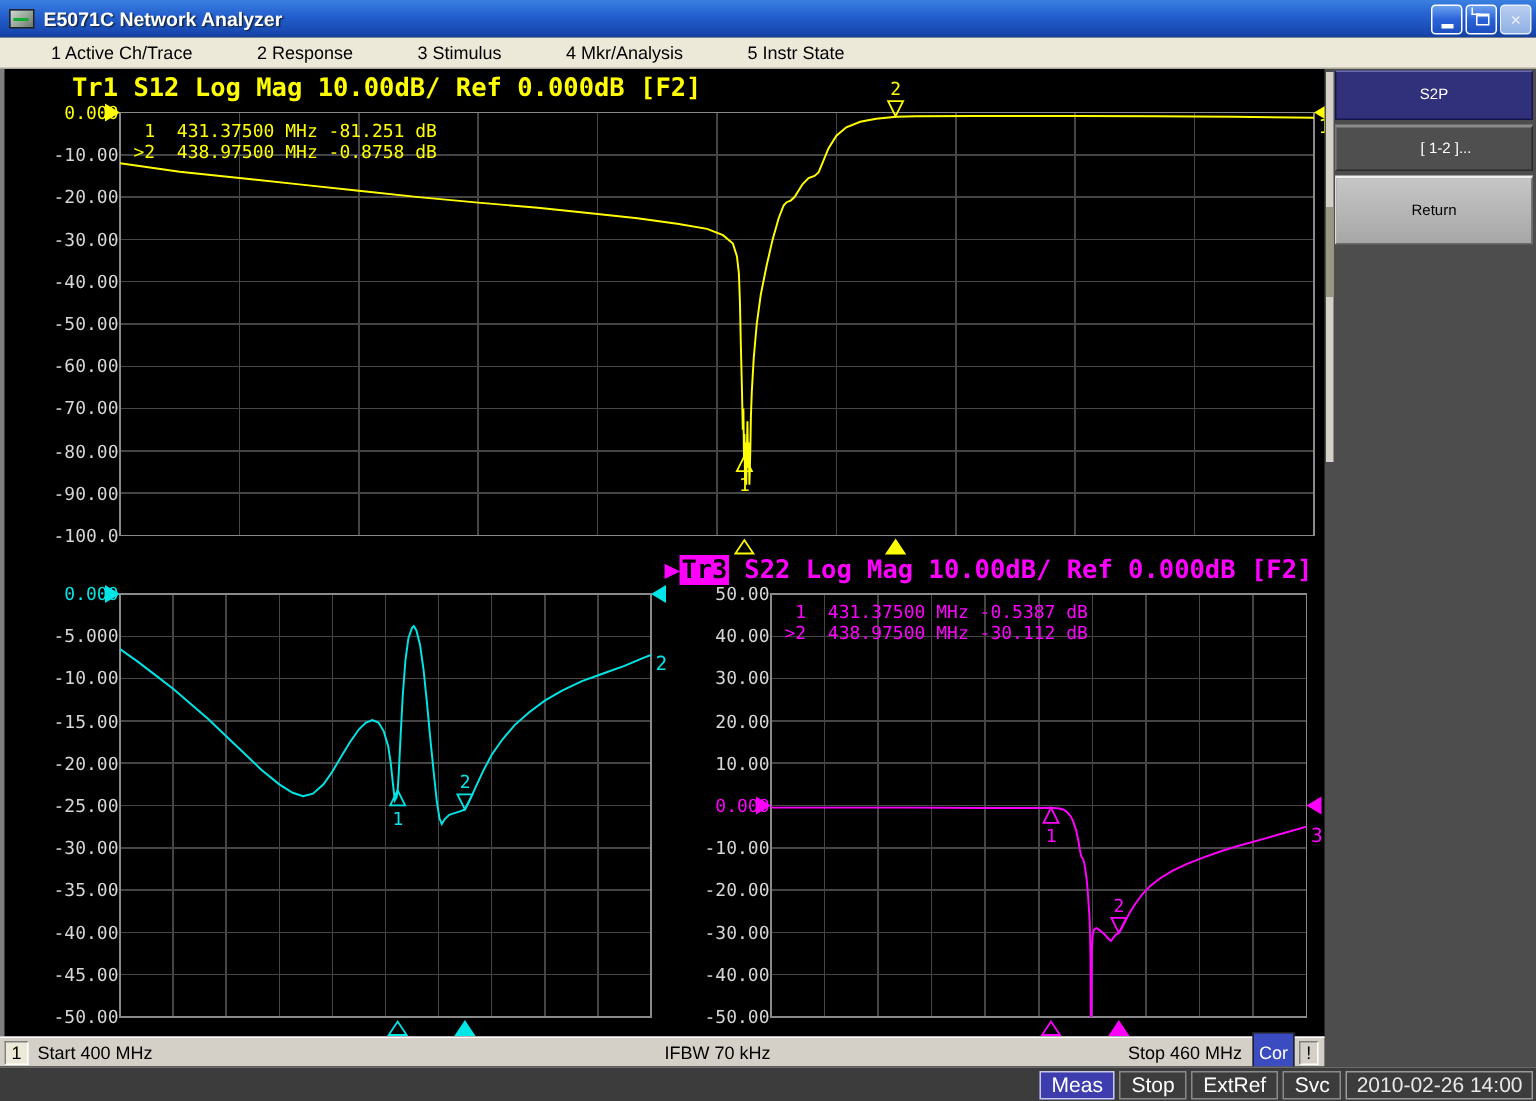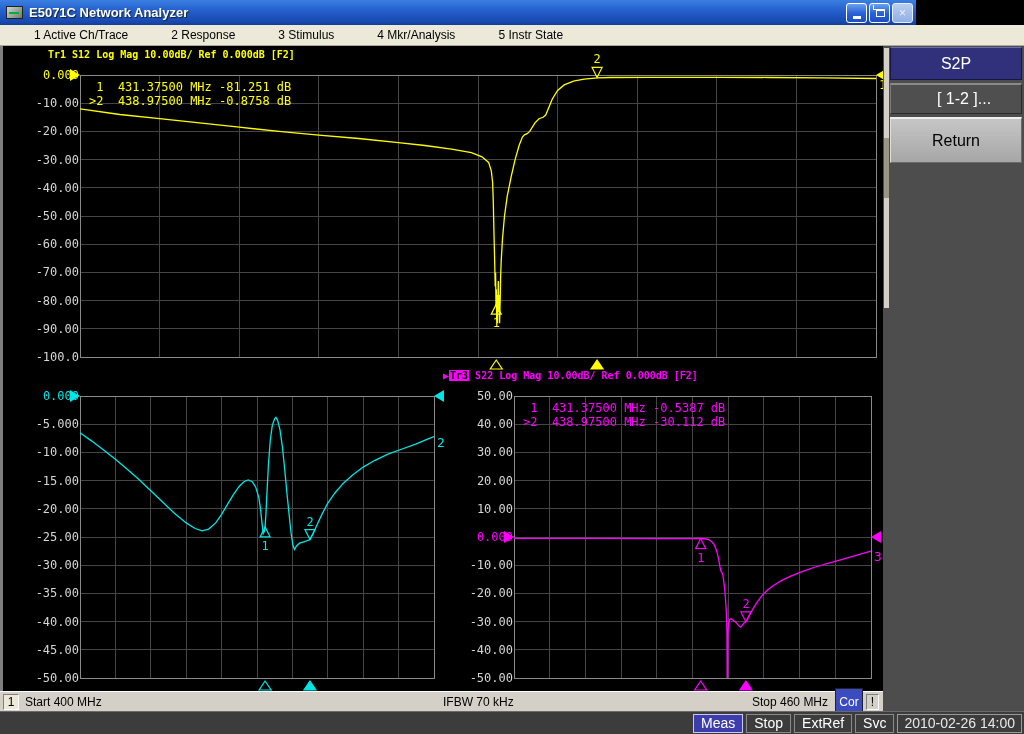--- a/index.html
+++ b/index.html
@@ -1,20 +1,20 @@
 <!DOCTYPE html>
 <html><head>
 <meta charset="utf-8">
 <style>
   * { margin:0; padding:0; box-sizing:border-box; }
   html,body { width:1024px; height:734px; background:#000; overflow:hidden; }
   #app { position:relative; width:1024px; height:734px; font-family:"Liberation Sans", sans-serif; }
 
   
-  #titlebar { position:absolute; left:0; top:0; width:916px; height:25px;
+  #titlebar { position:absolute; left:0; top:0; width:1024px; height:25px;
     background:linear-gradient(180deg,#3a80e0 0%,#2561cf 40%,#1747ad 90%,#123c96 100%);
     display:flex; align-items:center; }
   #app-icon { width:17px; height:13px; margin:0 6px 0 6px;
     background:linear-gradient(135deg,#cfd8cf 0%,#6a7a6a 100%);
     border:1px solid #222; position:relative; }
   #app-icon::after{ content:""; position:absolute; left:2px; top:5px; width:10px; height:2px; background:#1a3; }
   #titlebar .title { color:#fff; font-weight:bold; font-size:13px; text-shadow:1px 1px 1px #123; }
   #win-buttons { position:absolute; right:3px; top:3px; display:flex; gap:2px; }
   .winbtn { width:21px; height:20px; border-radius:3px; border:1px solid #fff;
     display:flex; align-items:center; justify-content:center; color:#fff; font-size:12px;
@@ -25,32 +25,32 @@
   .glyph-restore::before { content:""; display:block; width:5px; height:4px; border-left:1px solid #fff; border-bottom:1px solid #fff; margin:-6px 0 0 -4px; }
 
   
   #menubar { position:absolute; left:0; top:25px; width:1024px; height:21px; background:#ece9d8;
     border-bottom:1px solid #aca899; display:flex; align-items:center; font-size:12px; color:#000; }
   .menu-item { padding:0 9px; height:100%; display:flex; align-items:center;margin-left:25px; }
 
   
   #screen { position:absolute; left:0; top:46px; width:883px; height:645px; background:#000;
     border-left:3px solid #7f7f7f; }
-  .chart-title { position:absolute; font-family:"DejaVu Sans Mono", monospace; font-size:10px; font-weight:bold; white-space:pre; }
+  .chart-title { position:absolute; font-family:"DejaVu Sans Mono", monospace; font-size:17px; font-weight:bold; white-space:pre; }
   .tr-active-arrow { display:inline-block; }
   .tr-token-active { background:#ff00ff; color:#000; padding:0 1px; }
   .ylab { position:absolute; font-family:"DejaVu Sans Mono", monospace; font-size:12px; color:#d6d6d6;
     text-align:right; width:72px; }
   .readout { position:absolute; font-family:"DejaVu Sans Mono", monospace; font-size:12px; line-height:14px; white-space:pre; }
 
   
   #sidebar { position:absolute; left:883px; top:46px; width:141px; height:665px; background:#4d4d4d; }
   #sidebar-scroll { position:absolute; left:1px; top:2px; width:5px; height:260px; background:#d4d0c8; }
   #sidebar-scroll::after { content:""; position:absolute; left:0; top:90px; width:5px; height:60px; background:#9a9684; }
-  .sb-btn { position:absolute; left:7px; width:132px; display:flex; align-items:center; justify-content:center; font-size:16px; }
+  .sb-btn { position:absolute; left:7px; width:132px; display:flex; align-items:center; justify-content:center; font-size:10px; }
   #sb-title { top:1px; height:33px; background:#31317b; color:#fff; border:1px solid #15154a; border-top-color:#6a6ab0; }
   #sb-b1 { top:37px; height:31px; background:#4f4f4f; color:#fff; border:1px solid #2a2a2a; border-top:2px solid #8a8a8a; border-left-color:#7a7a7a;padding-left:16px; }
   #sb-b2 { top:71px; height:46px; background:linear-gradient(180deg,#c6c6c6,#a6a6a6); color:#000; border:1px solid #6a6a6a; border-top:2px solid #efefef; border-left-color:#dedede; }
 
   
   #statusbar { position:absolute; left:0; top:691px; width:883px; height:20px; background:#d4d0c8;
     border-top:1px solid #fff; display:flex; align-items:center; font-size:12px; color:#000; }
   .sunken { border:1px solid; border-color:#808080 #fff #fff #808080; background:#d4d0c8; }
   #sb-ch { margin-left:3px; width:16px; height:16px; display:flex; align-items:center; justify-content:center; background:#ece9d8;}
   #sb-start { margin-left:6px; }

